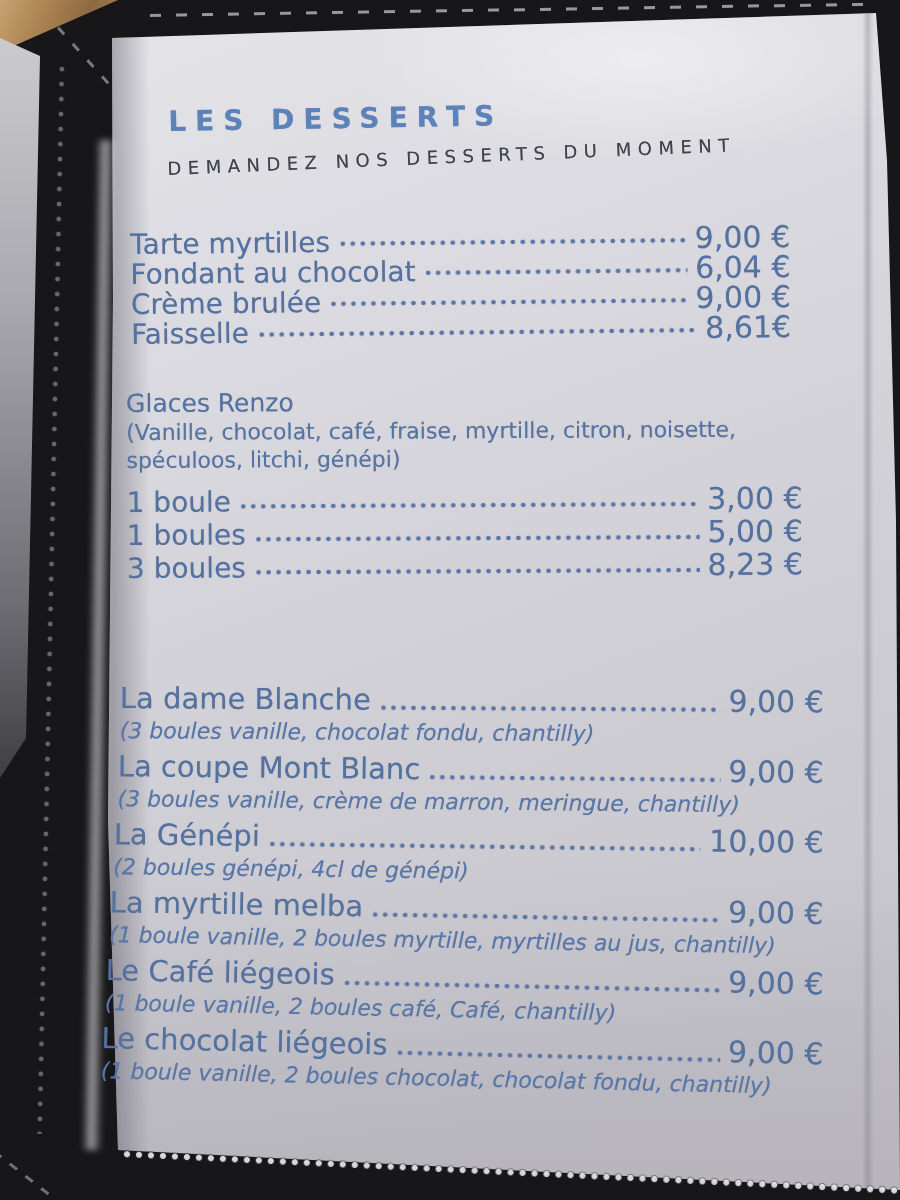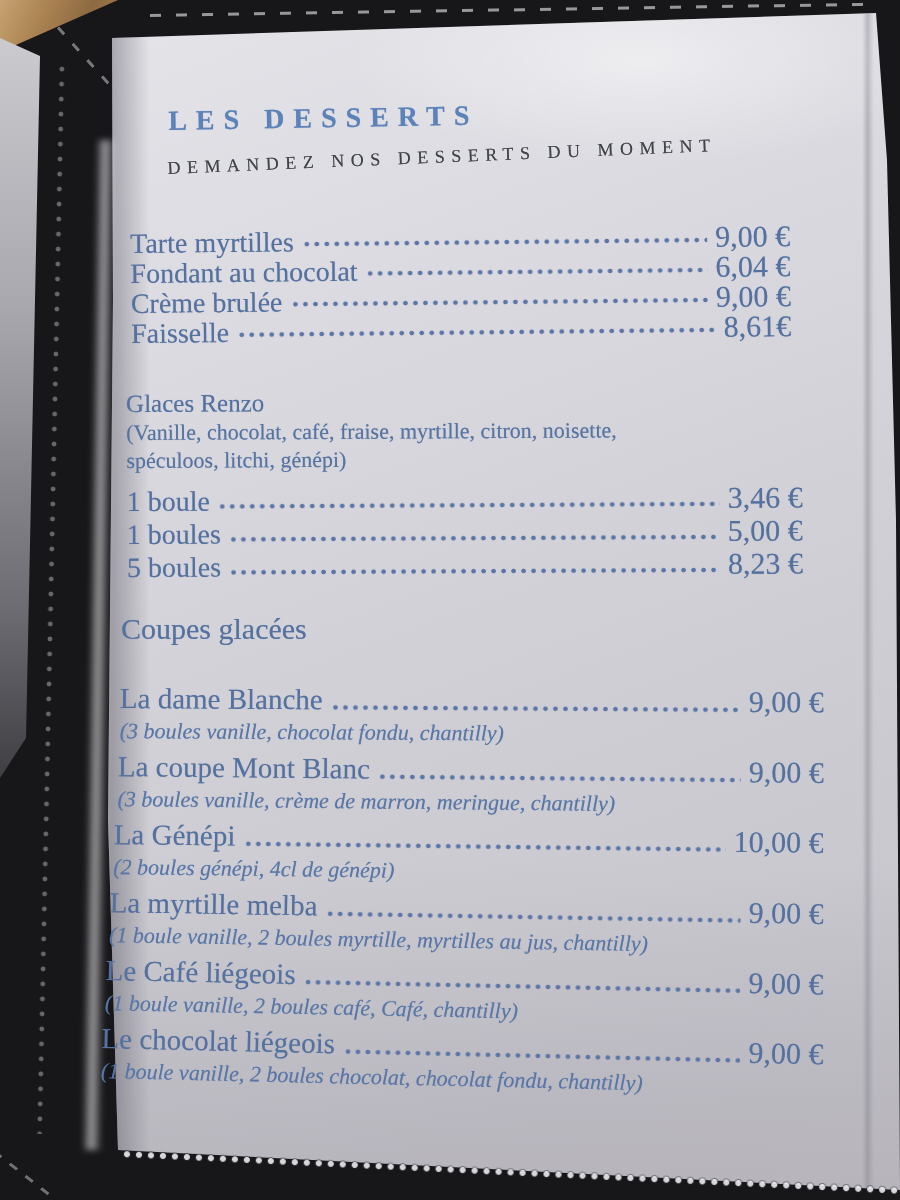--- a/index.html
+++ b/index.html
@@ -1,17 +1,17 @@
 <!DOCTYPE html>
 <html><head>
 <meta charset="utf-8">
 <style>
   html,body{margin:0;padding:0;width:900px;height:1200px;overflow:hidden;background:#131316;
     font-family:"DejaVu Sans", sans-serif;}
-  .photo{position:relative;width:900px;height:1200px;background:#17171a;font-family:Liberation Serif, serif;}
+  .photo{position:relative;width:900px;height:1200px;background:#17171a;}
 
   
   .wood{position:absolute;left:0;top:0;width:130px;height:60px;
     clip-path:polygon(0 0,118px 0,0 52px);
     background:linear-gradient(115deg,#c8a272 0%,#a88050 35%,#8d6a42 60%,#b08a58 100%);}
 
   
   .prev-page{position:absolute;left:0;top:38px;width:42px;height:760px;
     clip-path:polygon(0 0,40px 18px,26px 700px,0 740px);
     background:linear-gradient(to bottom,#cbcacf 0%,#a9a8ae 35%,#6d6c72 75%,#3a393e 100%);}
@@ -144,38 +144,37 @@
 
           <div>(Vanille, chocolat, café, fraise, myrtille, citron, noisette,</div>
 
           <div>spéculoos, litchi, génépi)</div>
         </div>
       <div class="glaces-rows">
 
           <div class="mrow">
             <span class="nm">1 boule</span>
             <span class="leader"></span>
-            <span class="pr">3,46 €</span>
+            <span class="pr">3,00 €</span>
           </div>
 
           <div class="mrow">
             <span class="nm">1 boules</span>
             <span class="leader"></span>
             <span class="pr">5,00 €</span>
           </div>
 
           <div class="mrow">
-            <span class="nm">5 boules</span>
+            <span class="nm">3 boules</span>
             <span class="leader"></span>
             <span class="pr">8,23 €</span>
           </div>
         </div>
     </div>
 
-    <div class="coupes-heading">Coupes glacées</div>
 
     <div class="coupes-list">
 
         <div class="citem">
           <div class="mrow">
             <span class="nm">La dame Blanche</span>
             <span class="leader"></span>
             <span class="pr">9,00 €</span>
           </div>
           <div class="desc">(3 boules vanille, chocolat fondu, chantilly)</div>

